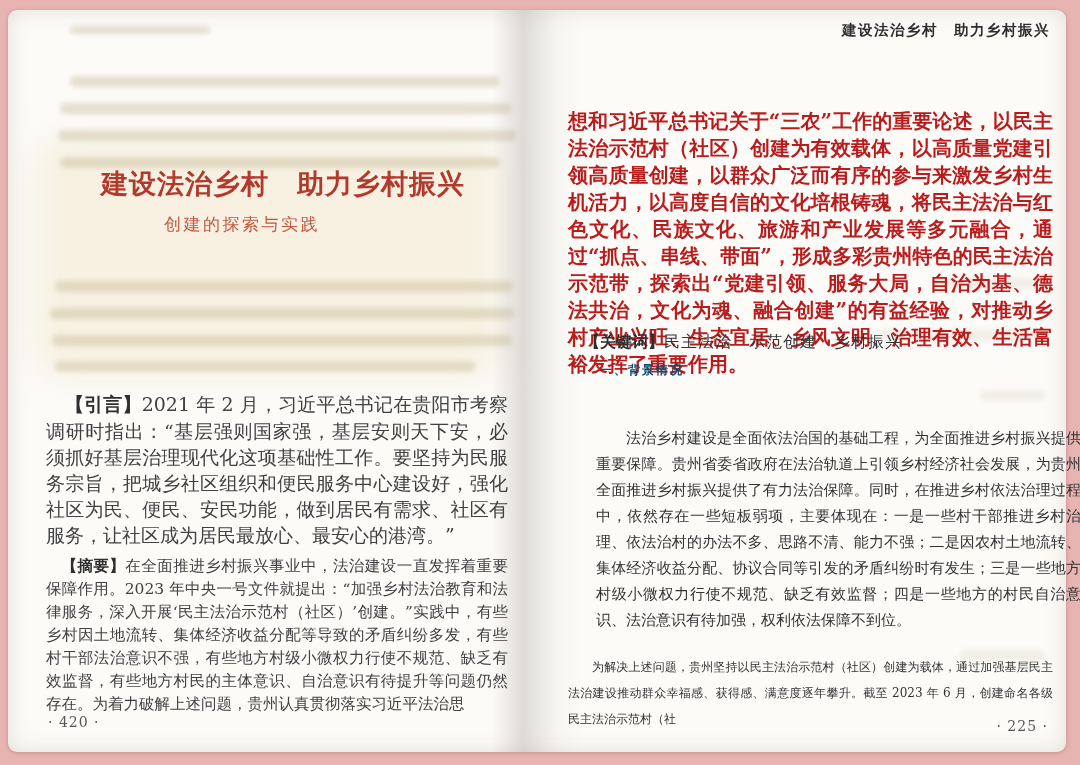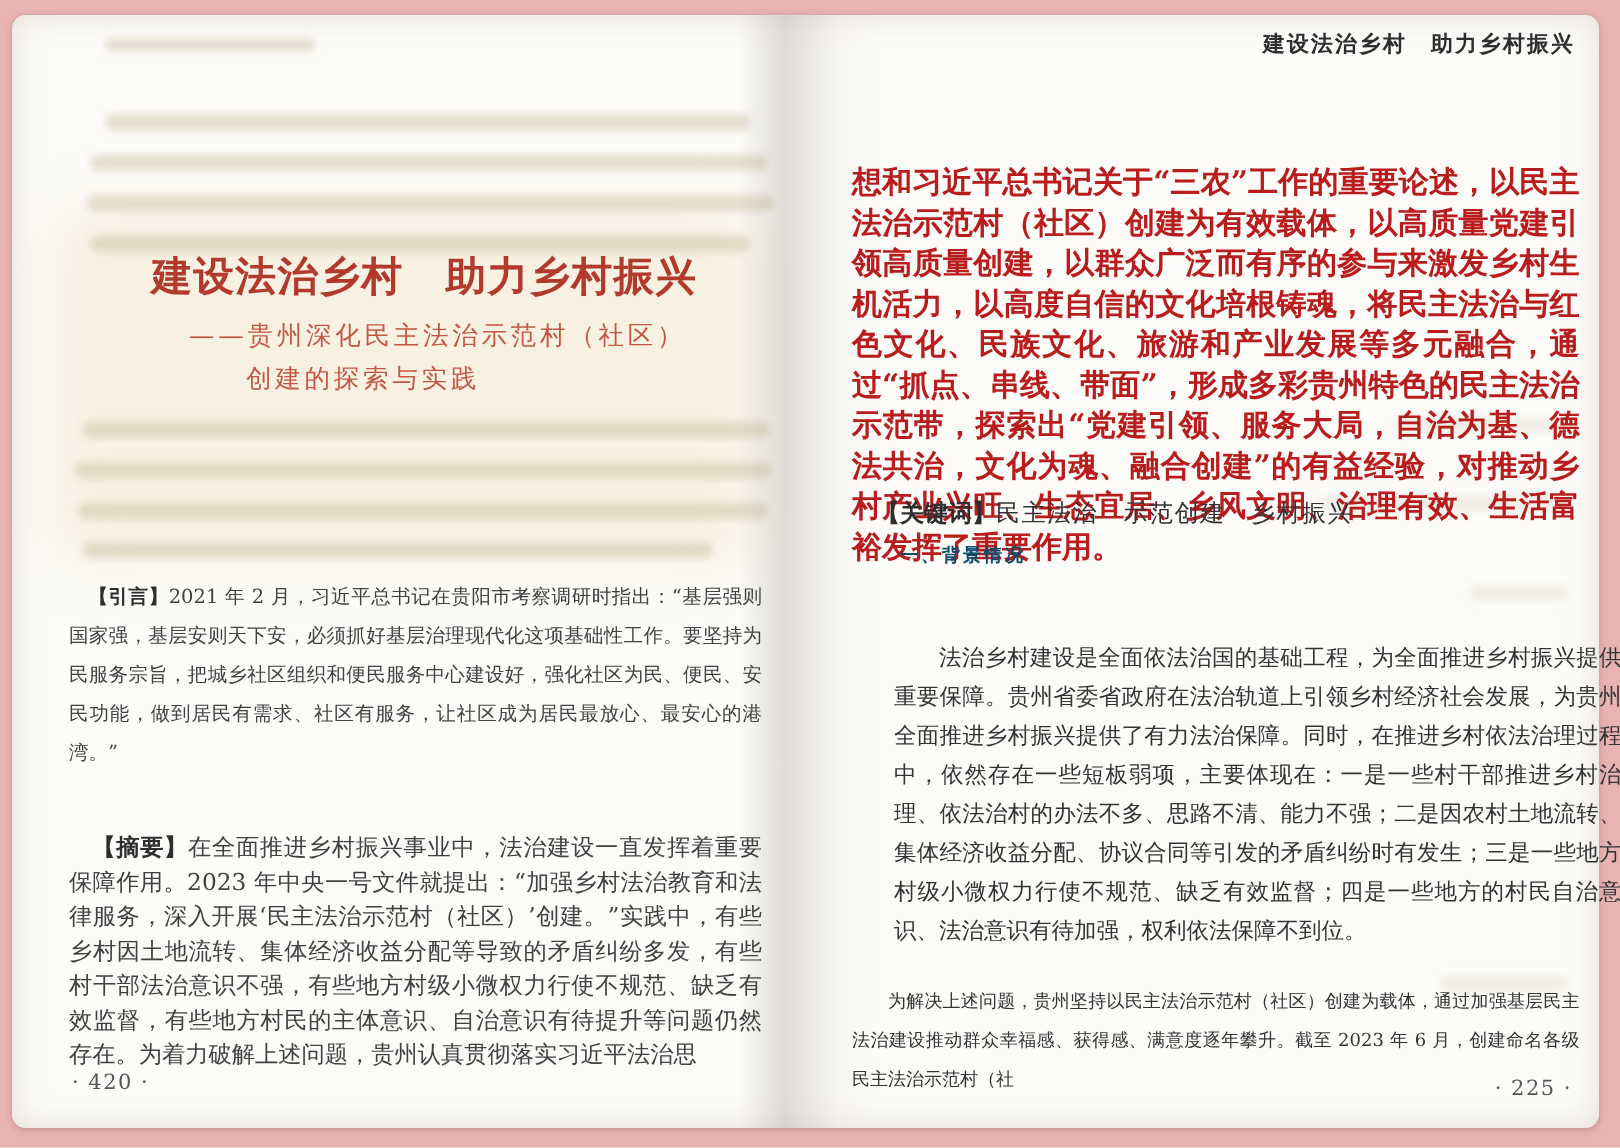--- a/index.html
+++ b/index.html
@@ -38,21 +38,21 @@
     color:#b23a2c;letter-spacing:1px;
   }
   .lp-sub{
     position:absolute;left:126px;top:210px;
     font-size:17px;color:#c25843;letter-spacing:2.5px;line-height:29px;
   }
   .lp-sub .line2{padding-left:38px;}
   .para{
     position:absolute;text-align:justify;color:#414144;
   }
-  .lp-intro{left:46px;top:372px;width:462px;font-size:13px;line-height:26px;text-indent:1em;}
+  .lp-intro{left:46px;top:372px;width:462px;font-size:19px;line-height:26px;text-indent:1em;}
   .lp-abstract{left:46px;top:538px;width:462px;font-size:15.5px;line-height:23px;text-indent:1em;}
   .blabel{font-family:"Liberation Sans",sans-serif;font-weight:bold;color:#2e2e31;}
   .pagenum{
     position:absolute;font-size:14px;color:#55565a;letter-spacing:1px;
   }
   .pn-left{left:48px;top:714px;}
   .pn-right{right:32px;top:718px;text-align:right;}
   
   .rp-header{
     position:absolute;right:30px;top:20px;text-align:right;line-height:20px;
@@ -92,21 +92,20 @@
 <div class="ghost" style="left:52px;top:335px;width:460px;"></div>
 <div class="ghost" style="left:55px;top:361px;width:420px;"></div>
 <div class="ghost faint" style="left:930px;top:278px;width:115px;"></div>
 <div class="ghost faint" style="left:880px;top:330px;width:165px;"></div>
 <div class="ghost faint" style="left:980px;top:390px;width:65px;"></div>
 <div class="ghost faint" style="left:960px;top:650px;width:85px;"></div>
 
 <div>
   <div class="lp-title">建设法治乡村　助力乡村振兴</div>
   <div class="lp-sub">
-    <div class="line1">——贵州深化民主法治示范村（社区）</div>
     <div class="line2">创建的探索与实践</div>
   </div>
 
   <p class="para lp-intro"><span class="blabel">【引言】</span><span>2021 年 2 月，习近平总书记在贵阳市考察调研时指出：“基层强则国家强，基层安则天下安，必须抓好基层治理现代化这项基础性工作。要坚持为民服务宗旨，把城乡社区组织和便民服务中心建设好，强化社区为民、便民、安民功能，做到居民有需求、社区有服务，让社区成为居民最放心、最安心的港湾。”</span></p>
 
   <p class="para lp-abstract"><span class="blabel">【摘要】</span><span>在全面推进乡村振兴事业中，法治建设一直发挥着重要保障作用。2023 年中央一号文件就提出：“加强乡村法治教育和法律服务，深入开展‘民主法治示范村（社区）’创建。”实践中，有些乡村因土地流转、集体经济收益分配等导致的矛盾纠纷多发，有些村干部法治意识不强，有些地方村级小微权力行使不规范、缺乏有效监督，有些地方村民的主体意识、自治意识有待提升等问题仍然存在。为着力破解上述问题，贵州认真贯彻落实习近平法治思</span></p>
 
   <div class="pagenum pn-left">· 420 ·</div>
 </div>
 

